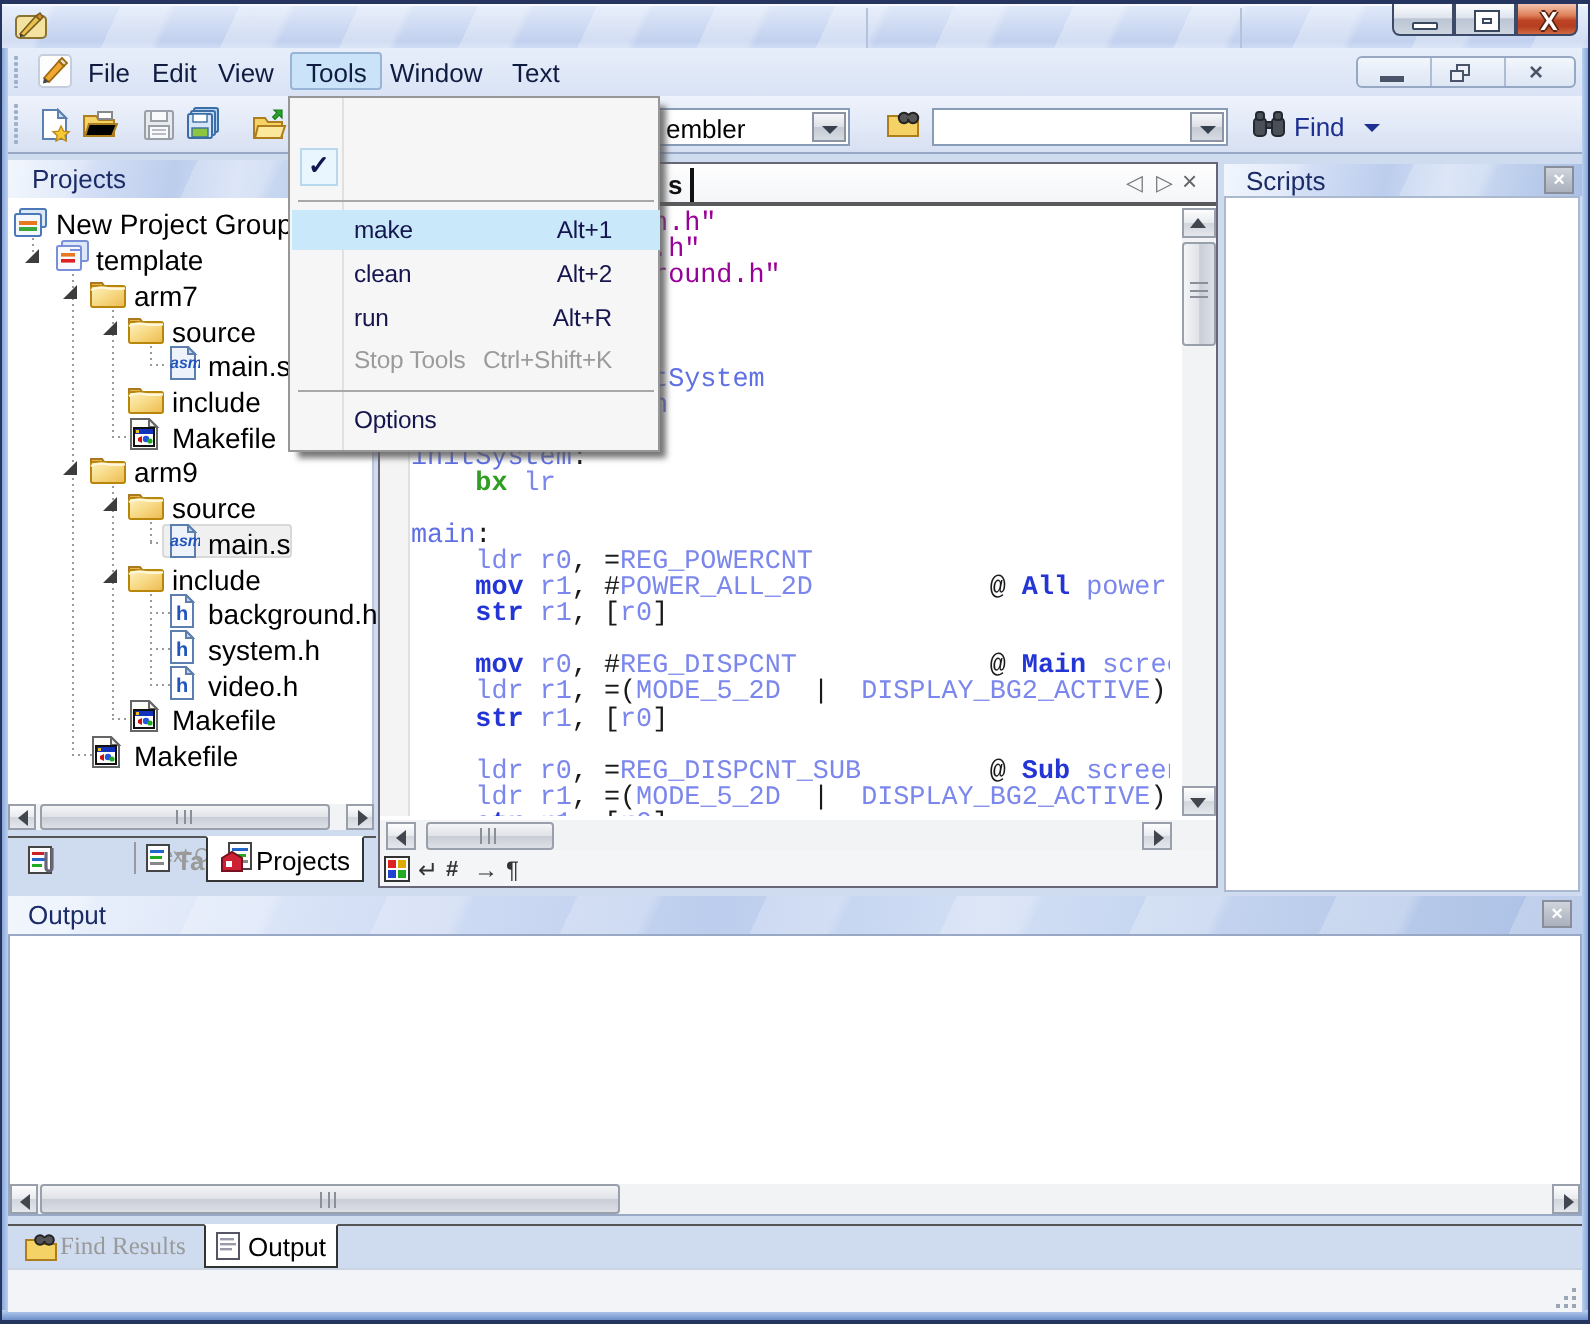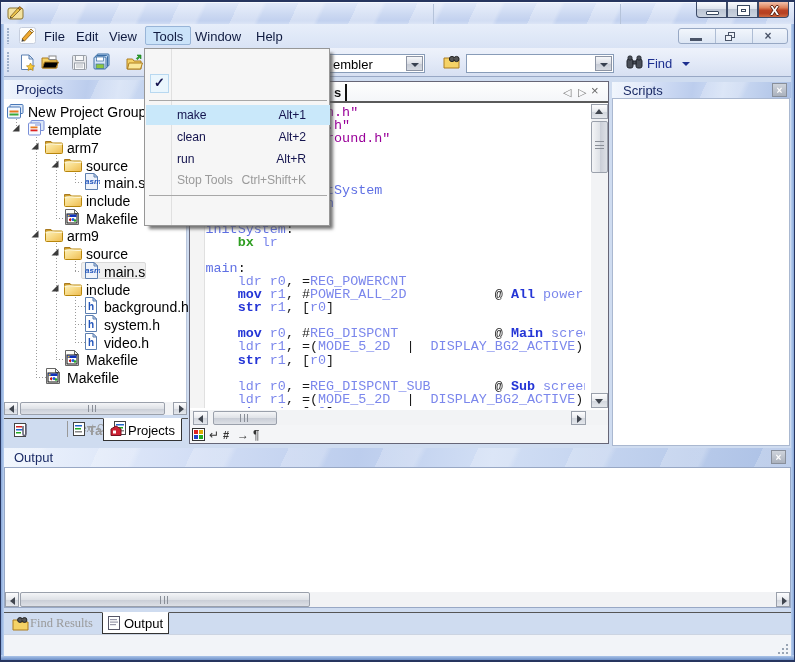--- a/index.html
+++ b/index.html
@@ -110,21 +110,21 @@
     <svg class="abs" style="left:19px;top:27px" width="17" height="17" viewBox="0 0 17 17">
 <rect x="0.5" y="0.5" width="16" height="16" rx="2" fill="#fdfdfd" stroke="#c6cede"></rect>
 <path d="M3 12 L10.5 3.5 L13 6 L5.5 14 Z" fill="#f0a830" stroke="#9a6a10" stroke-width="0.9"></path>
 <path d="M10.5 3.5 L12 2 L14.5 4.5 L13 6 Z" fill="#e8e0d0" stroke="#9a6a10" stroke-width="0.9"></path>
 <path d="M3 12 L5.5 14 L2.5 14.8 Z" fill="#444"></path>
     </svg>
     <div class="mitem" style="left:37px;top:27px;">File</div>
     <div class="mitem" style="left:69px;top:27px;">Edit</div>
     <div class="mitem" style="left:102px;top:27px;">View</div>
     <div class="mitem" style="left:188px;top:27px;">Window</div>
-    <div class="mitem" style="left:249px;top:27px;">Help</div>
+    <div class="mitem" style="left:249px;top:27px;">Text</div>
     <div class="mitem" id="mi-tools" style="left:145px;top:26px;">Tools</div>
     <div class="abs" style="left:678px;top:28px;width:110px;height:16px;border:1px solid #97a8c4;border-radius:3px;background:linear-gradient(180deg,#f2f6fc,#dde6f4);">
 <div class="abs" style="left:36px;top:0;width:1px;height:14px;background:#aebdd4;"></div>
 <div class="abs" style="left:73px;top:0;width:1px;height:14px;background:#aebdd4;"></div>
 <div class="abs" style="left:11px;top:9px;width:12px;height:3px;background:#4a5468;"></div>
 <div class="abs" style="left:49px;top:3px;width:7px;height:6px;border:1px solid #4a5468;background:#eef2f8;"></div>
 <div class="abs" style="left:46px;top:6px;width:7px;height:6px;border:1px solid #4a5468;background:#eef2f8;"></div>
 <div class="abs" style="left:82px;top:0px;width:14px;height:14px;color:#4a5468;font-size:12px;font-weight:bold;text-align:center;line-height:14px;">×</div>
 </div>
     <div class="abs" id="toolbar"></div>
@@ -547,13 +547,16 @@
       </div>
       <div class="pitem" style="top:100px;">
         <span class="lab">run</span>
         <span class="acc">Alt+R</span>
       </div>
       <div class="pitem" style="top:121px;color:#9b9b9b;">
         <span class="lab">Stop Tools</span>
         <span class="acc">Ctrl+Shift+K</span>
       </div>
       <div class="psep" style="top:146px;"></div>
+      <div class="pitem" style="top:151px;">
+        <span class="lab">Options</span>
+      </div>
     </div>
   </div>
 </body></html>

